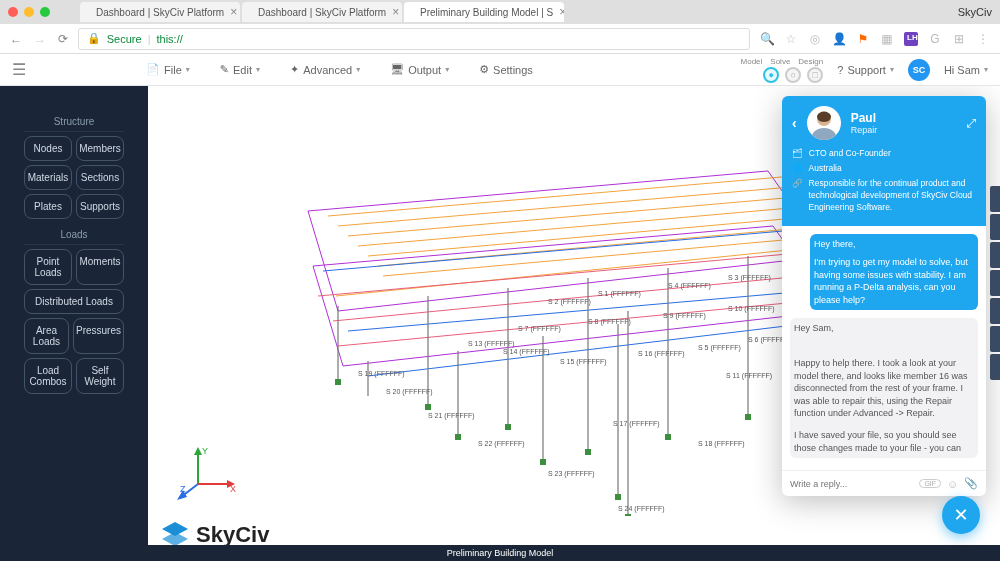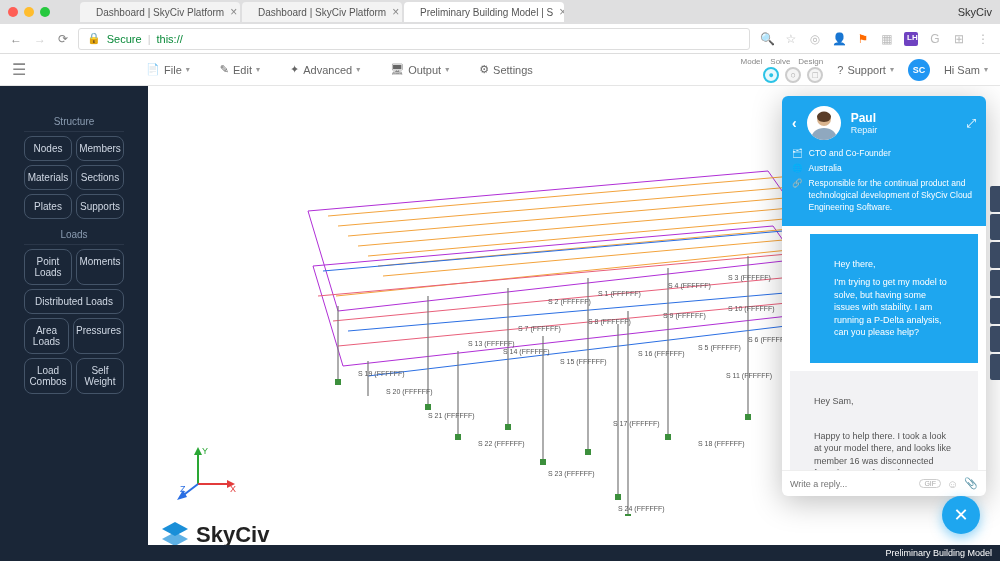--- a/index.html
+++ b/index.html
@@ -70,37 +70,37 @@
 .chat-head{background:#1ea6ef;color:#fff;padding:10px 10px;display:flex;flex-direction:column;gap:8px;font-size:9px}
 .chat-head-top{display:flex;align-items:center;gap:10px}
 .chat-back{font-size:14px;font-weight:bold;cursor:pointer}
 .chat-avatar{width:34px;height:34px;border-radius:50%;background:#fff;overflow:hidden;display:flex;align-items:center;justify-content:center}
 .ch-name{font-size:12px;font-weight:600}
 .ch-status{font-size:9px;opacity:.9}
 .chat-expand{margin-left:auto;font-size:12px;cursor:pointer}
 .chat-bio{font-size:8.5px;line-height:1.4}
 .chat-bio div{display:flex;gap:6px;margin-bottom:3px}
 .chat-body{flex:1;padding:8px;overflow:hidden;display:flex;flex-direction:column;gap:8px}
-.msg{border-radius:0;padding:24px;font-size:9px;line-height:1.4}
+.msg{border-radius:6px;padding:4px;font-size:9px;line-height:1.4}
 .msg.user{background:#1ea6ef;color:#fff;margin-left:20px;text-align:left}
 .msg.user .m-hi{margin-bottom:5px}
 .msg.agent{background:#f2f2f4;color:#555}
 .chat-input{border-top:1px solid #eee;padding:6px 8px;display:flex;align-items:center;gap:6px}
 .chat-input input{flex:1;border:none;outline:none;font-size:9px;color:#555}
 .chat-input .ci-ico{color:#bbb;font-size:11px}
 .gif-chip{border:1px solid #ccc;border-radius:8px;font-size:7px;padding:0 4px;color:#aaa}
 
 .chat-fab{position:absolute;right:20px;bottom:30px;width:38px;height:38px;border-radius:50%;background:#1ea6ef;color:#fff;display:flex;align-items:center;justify-content:center;font-size:18px;box-shadow:0 4px 12px rgba(30,166,239,.5);cursor:pointer}
 
 
 .edge-tabs{position:absolute;right:0;top:100px;display:flex;flex-direction:column;gap:2px}
 .edge-tab{width:10px;height:26px;background:#3a4a63;border-top-left-radius:2px;border-bottom-left-radius:2px}
 
 
-.footer{position:absolute;bottom:0;left:0;right:0;height:16px;background:#1a2637;color:#fff;font-size:9px;display:flex;align-items:center;justify-content:flex-end;padding:0 8px}
+.footer{position:absolute;bottom:0;left:0;right:0;height:16px;background:#1a2637;color:#fff;font-size:9px;display:flex;align-items:center;justify-content:center;padding:0 8px}
 </style>
 </head>
 <body>
 
 <div class="browser-chrome">
   <div class="traffic">
     <div class="tl r"></div>
     <div class="tl y"></div>
     <div class="tl g"></div>
   </div>
@@ -375,20 +375,21 @@
         </div>
       </div>
       <div class="chat-body">
         <div class="msg user">
           <div class="m-hi">Hey there,</div>
           <div>I'm trying to get my model to solve, but having some issues with stability. I am running a P-Delta analysis, can you please help?</div>
         </div>
         <div class="msg agent">
           <div style="margin-bottom:22px">Hey Sam,</div>
           <div style="margin-bottom:9px">Happy to help there. I took a look at your model there, and looks like member 16 was disconnected from the rest of your frame. I was able to repair this, using the Repair function under Advanced -&gt; Repair.</div>
+          <div>I have saved your file, so you should see those changes made to your file - you can</div>
         </div>
       </div>
       <div class="chat-input">
         <input placeholder="Write a reply..." style="">
         <span class="gif-chip">GIF</span>
         <span class="ci-ico">☺</span>
         <span class="ci-ico">📎</span>
       </div>
     </div>
 

